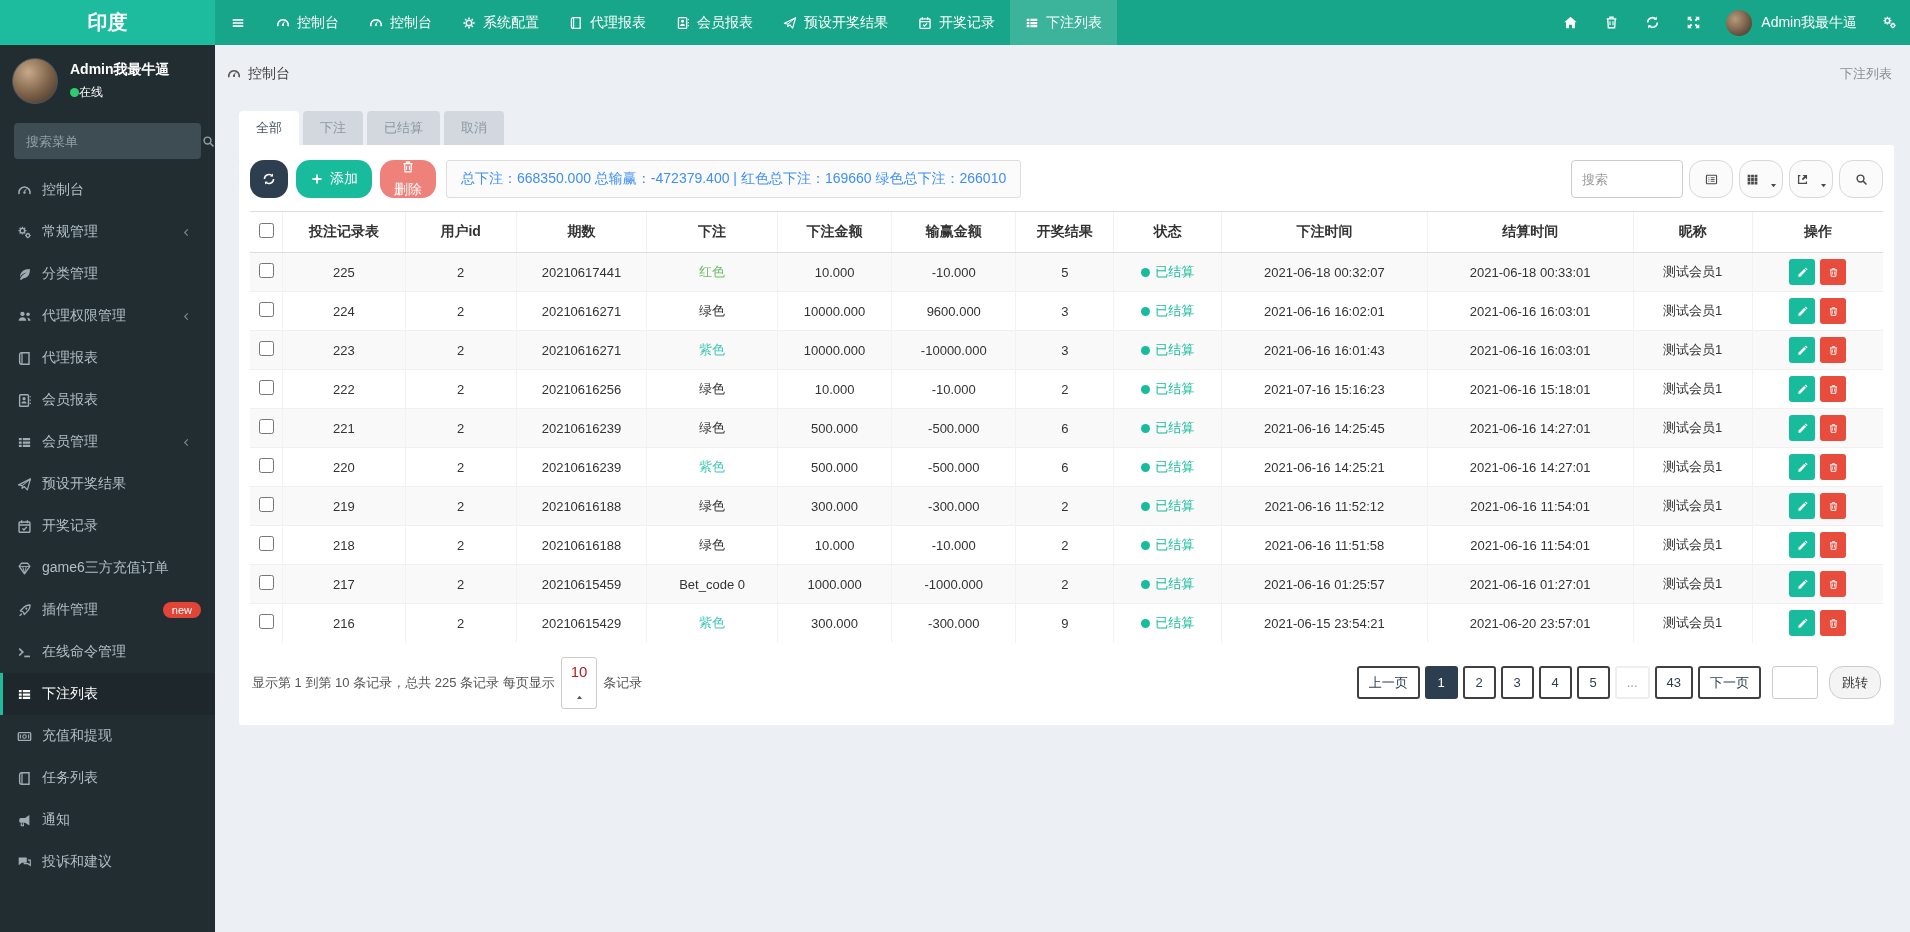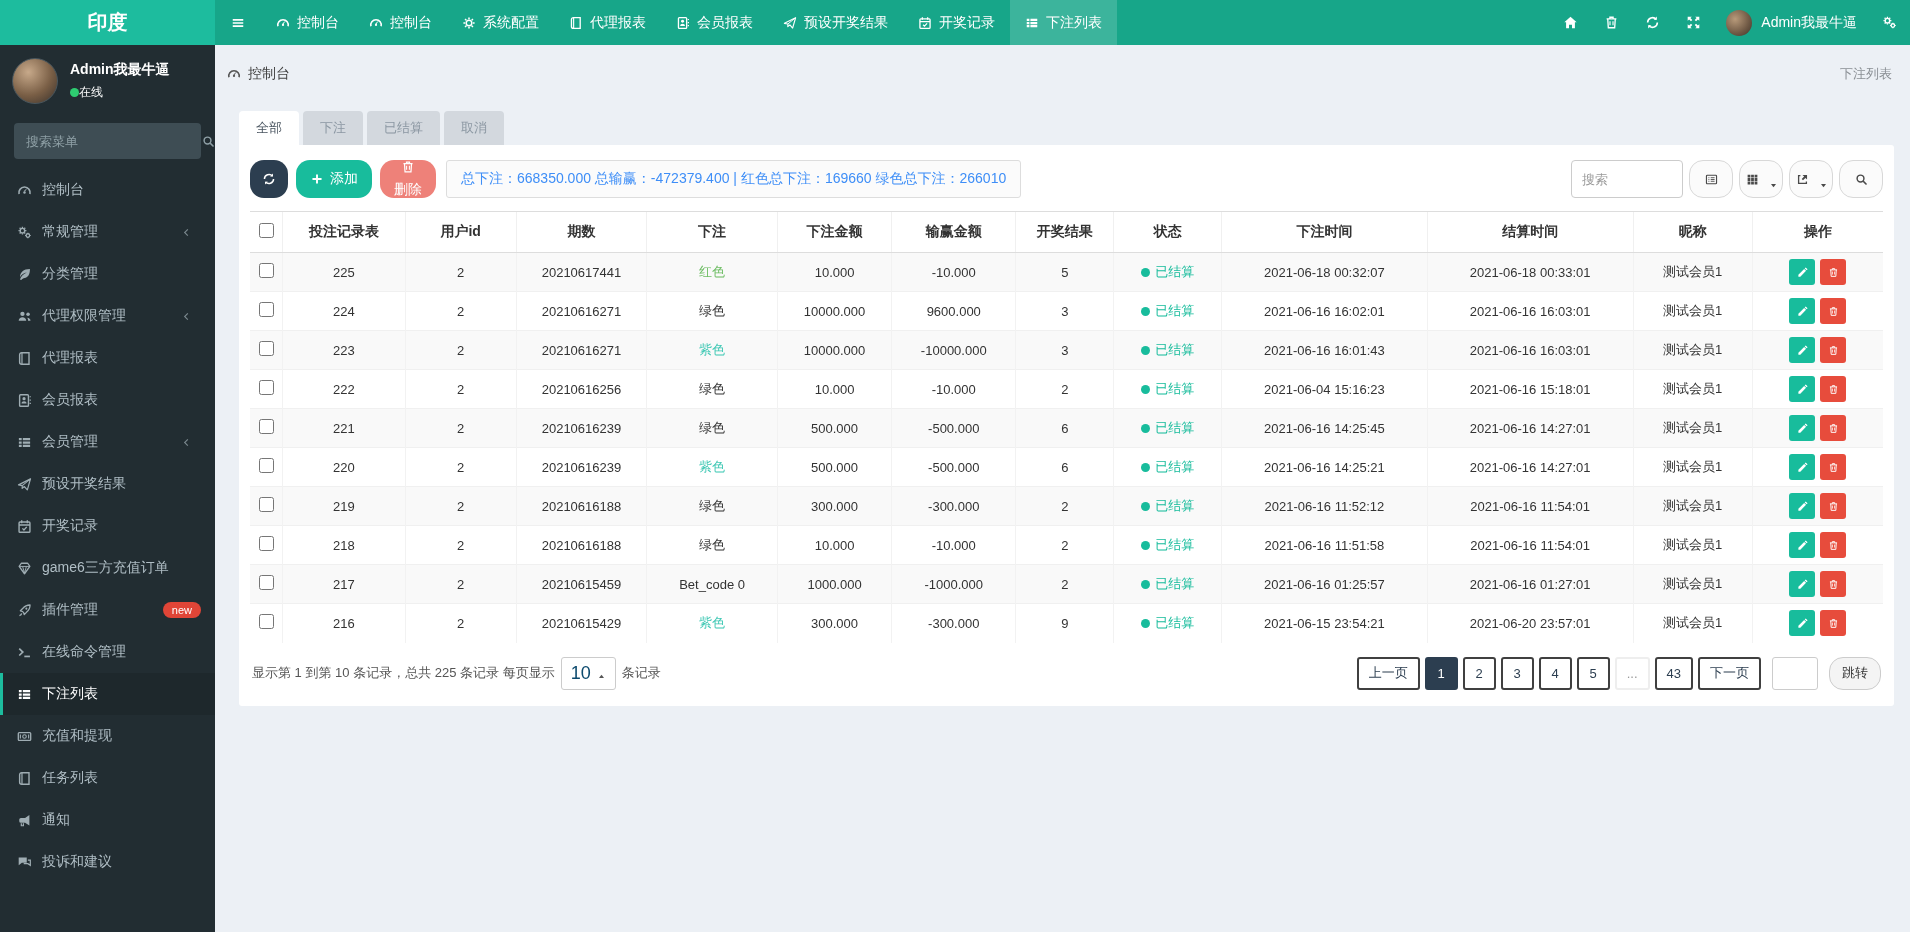--- a/index.html
+++ b/index.html
@@ -82,21 +82,21 @@
   .status-link { color:#18bc9c; display:inline-flex; align-items:center; gap:5px; cursor:pointer; }
   .status-dot { width:9px; height:9px; border-radius:50%; background:#18bc9c; display:inline-block; }
   .op-btn { width:26px; height:26px; border:none; border-radius:3px; color:#fff; cursor:pointer; display:inline-flex; align-items:center; justify-content:center; }
   .op-btn .icon { width:11px; height:11px; }
   .op-edit { background:#18bc9c; margin-right:5px; }
   .op-del { background:#e74c3c; }
 
   
   .table-footer { display:flex; align-items:center; padding:14px 2px 16px 2px; }
   .summary { font-size:13px; color:#555; display:flex; align-items:center; gap:6px;text-align:right; }
-  .size-select { display:inline-flex; align-items:center; gap:6px; border:1px solid #ccc; border-radius:3px; background:#fff; padding:5px 9px; font-size:18px; cursor:pointer; color:#0c4a6e; }
+  .size-select { display:inline-flex; align-items:center; gap:6px; border:1px solid #ccc; border-radius:3px; background:#fff; padding:5px 9px; font-size:15px; cursor:pointer; color:#b91c1c;flex-direction:column; }
   .size-select .icon { width:9px; height:9px; color:#555; }
   .pager { margin-left:auto; display:flex; align-items:center; gap:5px; }
   .page-btn { min-width:33px; height:33px; padding:0 10px; background:#fff; border:2px solid #404040; border-radius:3px; color:#2c3e50; font-size:13px; cursor:pointer; font-family:inherit; }
   .page-btn.active { background:#2c3e50; border-color:#2c3e50; color:#fff; }
   .page-btn.dots { color:#999; border-color:#eee; }
   .jump-input { width:46px; height:33px; border:1px solid #ccc; border-radius:3px; margin-left:6px; outline:none; padding:0 6px; font-size:13px; }
   .jump-btn { height:33px; padding:0 12px; background:#f4f4f4; border:1px solid #ccc; color:#333; font-size:13px; margin-left:6px; }
 </style>
 </head>
 <body>
@@ -572,21 +572,21 @@
           <tr>
   <td><input type="checkbox" style=""></td>
   <td>222</td>
   <td>2</td>
   <td>20210616256</td>
   <td><span class="bet bet-green">绿色</span></td>
   <td>10.000</td>
   <td>-10.000</td>
   <td>2</td>
   <td><span class="status-link"><span class="status-dot"></span>已结算</span></td>
-  <td>2021-06-04 15:16:23</td>
+  <td>2021-07-16 15:16:23</td>
   <td>2021-06-16 15:18:01</td>
   <td>测试会员1</td>
   <td><button class="op-btn op-edit">
                 <svg class="icon " viewBox="0 0 16 16" fill="currentColor">
                   <path d="M2 11.2 10.4 2.8l2.8 2.8L4.8 14H2zM11.2 2l1.4-1.4 2.8 2.8L14 4.8z"></path>
                 </svg>
               </button><button class="op-btn op-del">
                 <svg class="icon " viewBox="0 0 16 16" fill="currentColor">
                   <path d="M2.8 4.2h10.4M6.3 4V2.4h3.4V4" fill="none" stroke="currentColor" stroke-width="1.4"></path>
                   <path d="M4 4.2l.6 9.4h6.8l.6-9.4" fill="none" stroke="currentColor" stroke-width="1.4"></path>

